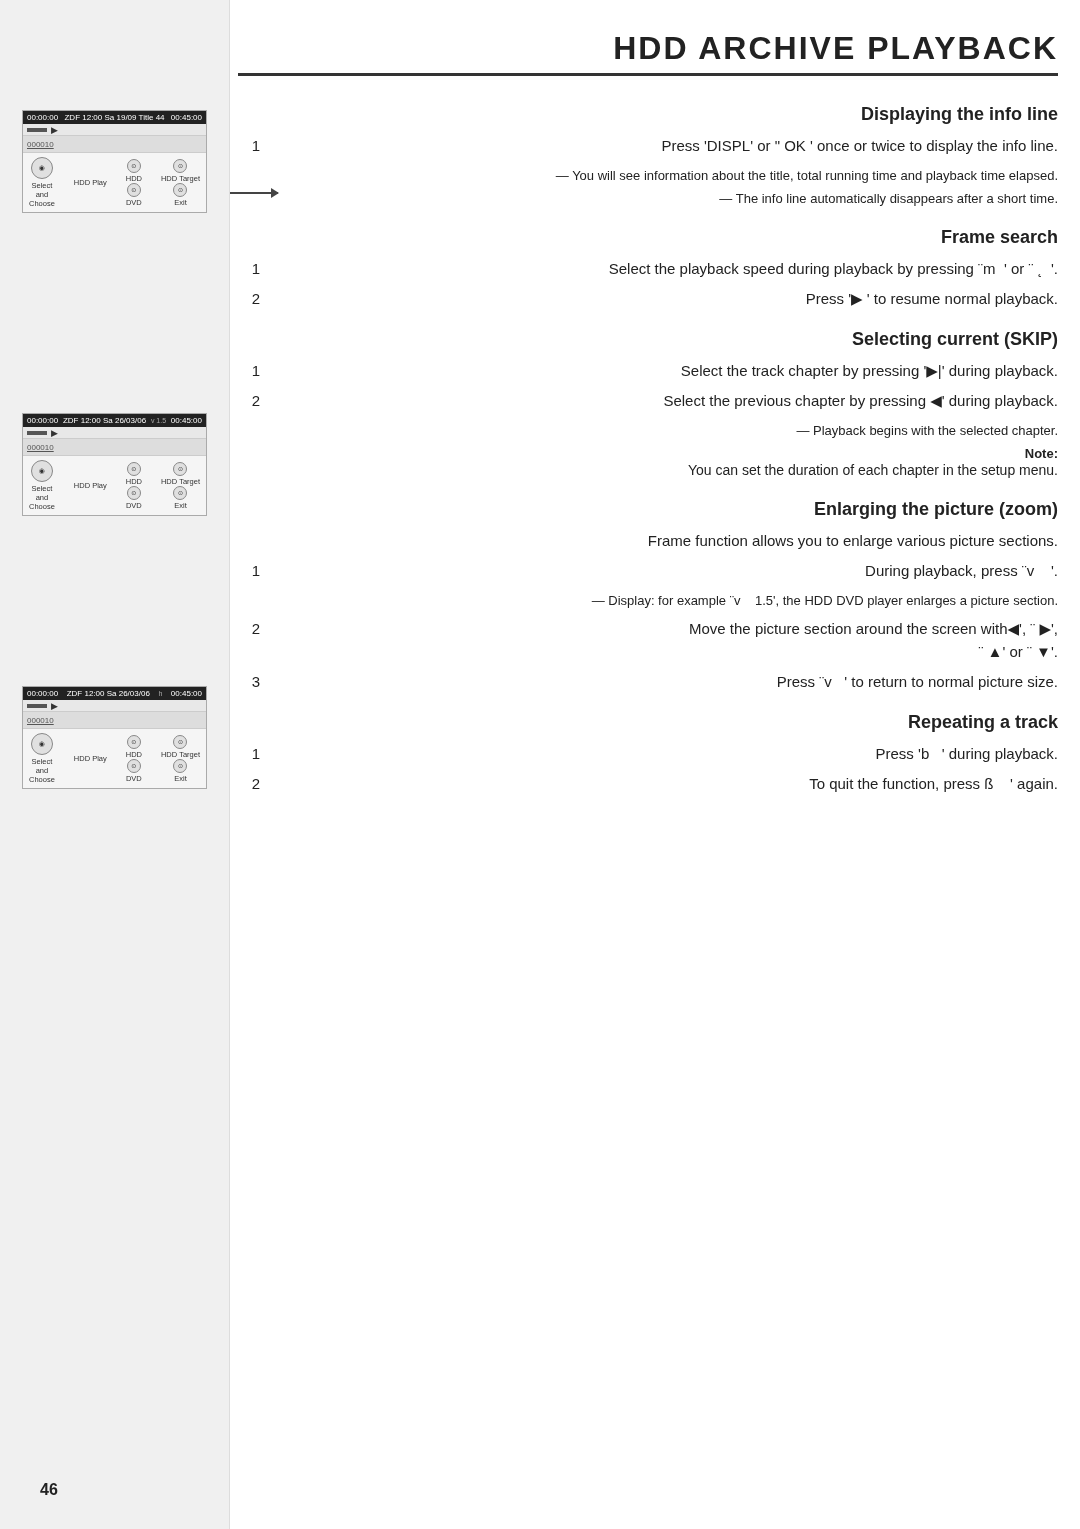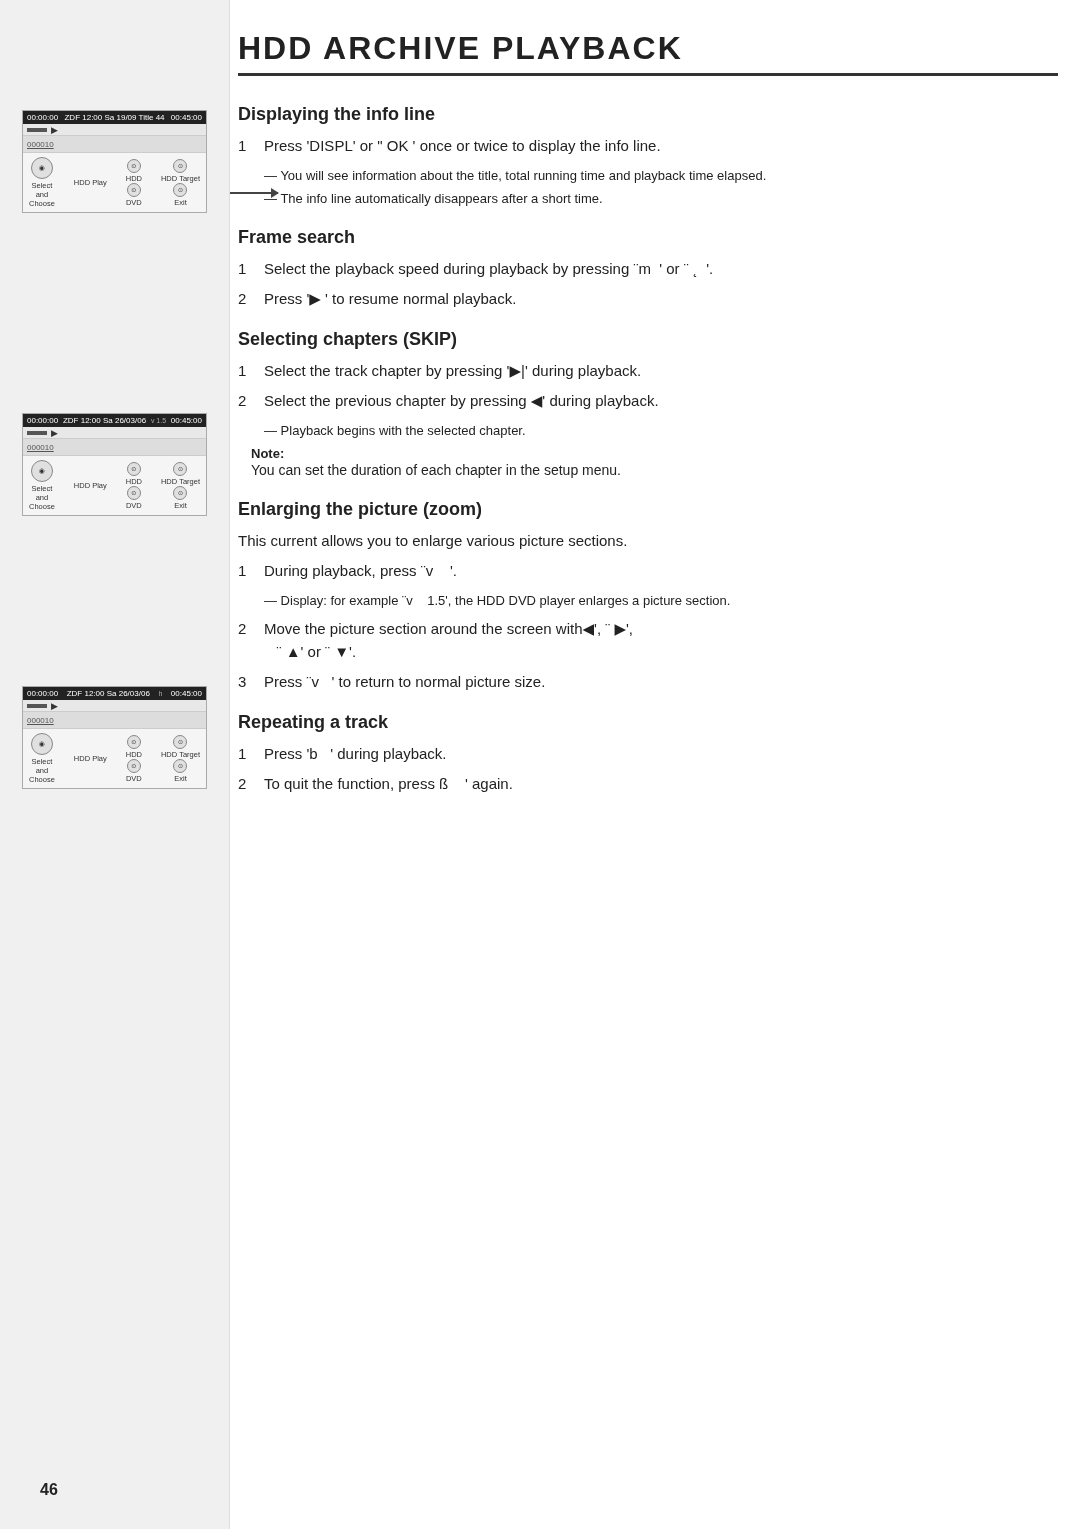--- a/index.html
+++ b/index.html
@@ -116,20 +116,21 @@
       font-size: 6px;
       margin-bottom: 1px;
     }
 
     
     .main {
       position: absolute;
       left: 238px;
       top: 30px;
       width: 820px;
+      text-align: right;
     }
 
     .page-title {
       font-size: 32px;
       font-weight: bold;
       letter-spacing: 2px;
       text-transform: uppercase;
       border-bottom: 3px solid #333;
       padding-bottom: 6px;
       margin-bottom: 28px;
@@ -365,39 +366,39 @@
     <li>
       <span class="step-num">1</span>
       <span class="step-text">Select the playback speed during playback by pressing ¨m &nbsp;' or ¨ ˛ &nbsp;'.</span>
     </li>
     <li>
       <span class="step-num">2</span>
       <span class="step-text">Press '▶ ' to resume normal playback.</span>
     </li>
   </ol>
 
-  <h2 class="section-title">Selecting chapters (SKIP)</h2>
+  <h2 class="section-title">Selecting current (SKIP)</h2>
   <ol class="step-list">
     <li>
       <span class="step-num">1</span>
       <span class="step-text">Select the track chapter by pressing '▶|' during playback.</span>
     </li>
     <li>
       <span class="step-num">2</span>
       <span class="step-text">Select the previous chapter by pressing ◀' during playback.</span>
     </li>
   </ol>
   <div class="indent-note">— Playback begins with the selected chapter.</div>
   <div class="note-block">
     <div class="note-label">Note:</div>
     <div class="note-text">You can set the duration of each chapter in the setup menu.</div>
   </div>
 
   <h2 class="section-title">Enlarging the picture (zoom)</h2>
-  <p class="body-text">This current allows you to enlarge various picture sections.</p>
+  <p class="body-text">Frame function allows you to enlarge various picture sections.</p>
   <ol class="step-list">
     <li>
       <span class="step-num">1</span>
       <span class="step-text">During playback, press ¨v &nbsp;&nbsp;&nbsp;'.</span>
     </li>
   </ol>
   <div class="indent-note">— Display: for example ¨v &nbsp;&nbsp; 1.5', the HDD DVD player enlarges a picture section.</div>
   <ol class="step-list" style="margin-top:8px;">
     <li>
       <span class="step-num">2</span>

